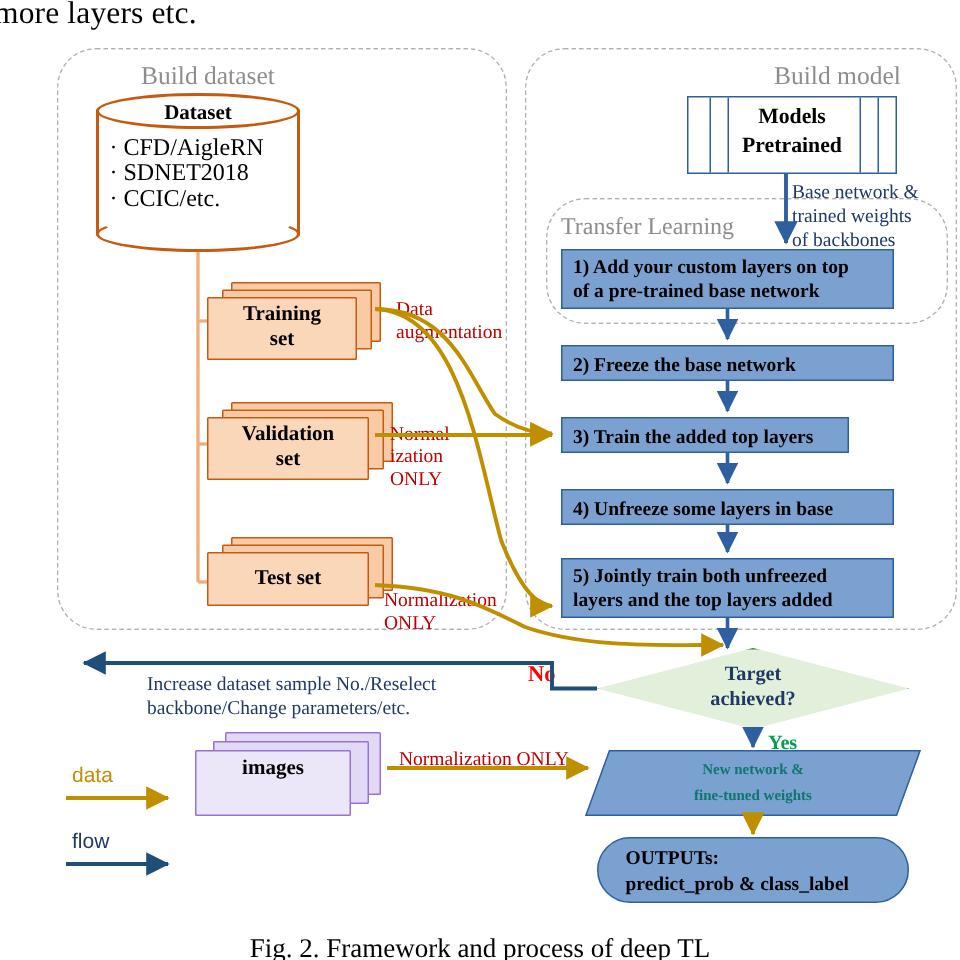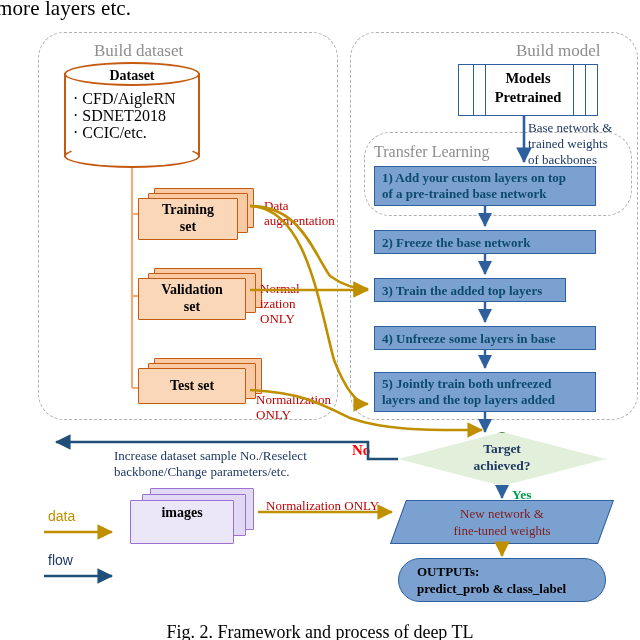--- a/index.html
+++ b/index.html
@@ -38,21 +38,21 @@
   .doc-stack .sheet.front{background:#fbd7b9;}
   .doc-stack .lbl{position:absolute;z-index:6;text-align:center;font-weight:bold;
       font-size:14px;line-height:17px;color:#000;}
 
   
   .doc-stack.purple .sheet{background:#e2daf5;border-color:#9a72d4;}
   .doc-stack.purple .sheet.front{background:#ece7f8;}
 
   
   .bluebox{position:absolute;background:#7ba1d0;border:1.3px solid #2e5f9e;
-      box-sizing:border-box;color:#0c4a6e;font-weight:bold;font-size:13px;
+      box-sizing:border-box;color:#000000;font-weight:bold;font-size:13px;
       line-height:16px;padding:3px 20px 0 7px;}
 
   
   #pretrained{position:absolute;left:458px;top:64px;width:140px;height:52px;
       background:#fff;border:1.5px solid #2e5f9e;box-sizing:border-box;}
   #pretrained .div{position:absolute;top:0;width:0;height:100%;border-left:1.5px solid #2e5f9e;}
   #pretrained .t{position:absolute;left:0;top:4px;width:100%;text-align:center;
       font-weight:bold;font-size:14.5px;line-height:19px;}
 
   
@@ -61,21 +61,21 @@
       border:1.4px solid #4a7a32;
       clip-path:polygon(50% 0,100% 50%,50% 100%,0 50%);}
   #diamond .t{position:absolute;left:0;top:8px;width:100%;text-align:center;
       color:#1f3864;font-weight:bold;font-size:13.5px;line-height:17px;}
 
   
   #parallel{position:absolute;left:398px;top:500px;width:208px;height:44px;}
   #parallel .shape{position:absolute;inset:0;background:#7ba1d0;border:1.3px solid #2e5f9e;
       transform:skewX(-20deg);box-sizing:border-box;}
   #parallel .t{position:absolute;left:0;top:5px;width:100%;text-align:center;
-      color:#7f1d1d;font-weight:normal;font-size:13px;line-height:17px;}
+      color:#0f766e;font-weight:bold;font-size:10px;line-height:17px;}
 
   
   #output{position:absolute;left:398px;top:558px;width:208px;height:44px;
       background:#7ba1d0;border:1.4px solid #2e5f9e;border-radius:22px;box-sizing:border-box;
       color:#000000;font-weight:bold;font-size:13px;line-height:17px;
       padding-top:4px;padding-left:18px;}
 
   
   .ann{position:absolute;white-space:nowrap;}
   .ann.red{color:#c00000;font-size:13px;line-height:15px;font-family:"Liberation Serif",serif;}
@@ -229,21 +229,21 @@
 <div class="ann red" style="left:266px;top:498px;">
   <div>Normalization ONLY</div>
 </div>
 
 <div class="ann navy" style="left:528px;top:120px;">
   <div>Base network &amp;</div>
   <div>trained weights</div>
   <div>of backbones</div>
 </div>
 
-<div class="ann navy" style="left:98px;top:448px;margin-left:16px;">
+<div class="ann navy" style="left:98px;top:448px;">
   <div>Increase dataset sample No./Reselect</div>
   <div>backbone/Change parameters/etc.</div>
 </div>
 
 <div class="ann redlbl" style="left:352px;top:442px;">No</div>
 <div class="ann green" style="left:512px;top:487px;">Yes</div>
 
 <div class="ann gold" style="left:48px;top:508px;">data</div>
 <div class="ann blue" style="left:48px;top:552px;">flow</div>
 

